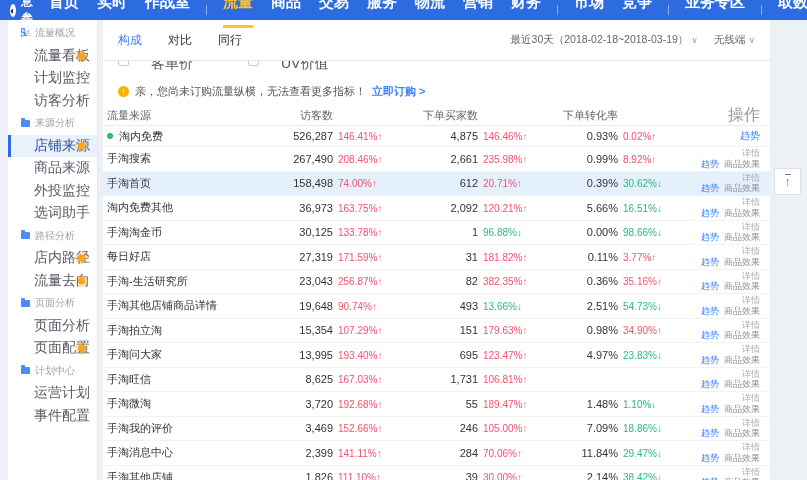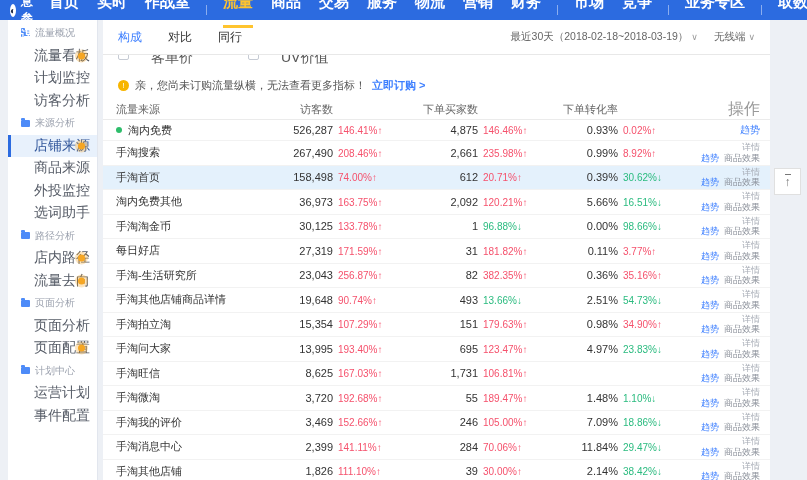--- a/index.html
+++ b/index.html
@@ -26,42 +26,42 @@
     border-radius:1px 1px 0 0;}
   .side-item{position:relative;height:22.5px;display:flex;align-items:center;padding-left:26px;
     font-size:14px;color:#555b66;cursor:pointer;}
   .side-item.active{background:var(--sidebar-active-bg,#e8f1fc);border-left:3px solid var(--nav-bg,#2c6be0);
     padding-left:23px;color:var(--sidebar-active-text,#33589c);}
   .badge-dot{position:absolute;right:9px;top:50%;transform:translateY(-50%);width:13px;height:13px;
     border-radius:50%;background:rgba(246,166,35,.3);}
   .badge-dot::after{content:"";position:absolute;inset:3px;border-radius:50%;background:var(--badge,#f6a623);}
   
   .content{position:absolute;top:20px;left:103px;width:667px;bottom:0;background:#fff;overflow:hidden;}
-  .tabs-row{display:flex;align-items:center;justify-content:space-between;height:35px;
+  .tabs-row{display:flex;align-items:center;justify-content:space-between;height:41px;
     padding:0 15px;border-bottom:1px solid #e8e8e8;}
   .tabs{display:flex;gap:26px;}
   .tab{font-size:12px;color:#333;cursor:pointer;}
   .tab.active{color:var(--accent,#3d7fff);}
   .filters{display:flex;align-items:center;gap:16px;color:#666;font-size:10.5px;}
   .filter{cursor:pointer;white-space:nowrap;}
   .caret{color:#999;margin-left:3px;font-size:9px;}
   .checkbox-row{height:16px;overflow:hidden;padding:0 15px;}
   .checkbox-inner{margin-top:-6px;display:flex;gap:55px;align-items:center;}
   .checkbox{display:flex;align-items:flex-start;gap:22px;font-size:14px;color:#555;cursor:pointer;}
   .box{width:11px;height:11px;border:1px solid #c6cbd4;border-radius:2px;background:#fff;flex:0 0 11px;}
   .notice{display:flex;align-items:center;gap:6px;height:28px;padding:0 15px;font-size:11px;color:#555;}
   .notice-icon{width:11px;height:11px;border-radius:50%;background:var(--notice-icon,#f7b500);color:#fff;
     font-size:8px;line-height:11px;text-align:center;flex:0 0 11px;}
   .notice-link{color:var(--accent,#3d7fff);text-decoration:none;cursor:pointer;font-weight:bold;}
   
   .t-head{display:flex;align-items:center;height:21px;border-bottom:1px solid #ebebeb;color:#666;font-size:11px;}
   .t-row{display:flex;align-items:center;height:24.5px;border-bottom:1px solid #f2f2f2;font-size:11px;color:#333;}
   .t-row.first{height:21px;}
   .t-row.hl{background:var(--row-highlight,#e4f1fc);}
-  .c-name{flex:0 0 160px;padding-left:13px;display:flex;align-items:center;gap:6px;white-space:nowrap;}
+  .c-name{flex:0 0 160px;padding-left:4px;display:flex;align-items:center;gap:6px;white-space:nowrap;}
   .gdot{width:6px;height:6px;border-radius:50%;background:var(--green-dot,#2ebd6b);flex:0 0 6px;}
   .c-metric{flex:0 0 145px;display:flex;align-items:baseline;}
   .c-metric.buyers,.c-metric.conv{flex-basis:140px;}
   .c-metric .val{flex:0 0 70px;text-align:right;white-space:nowrap;}
   .c-metric .chg{margin-left:5px;font-size:10px;white-space:nowrap;}
   .chg.up{color:var(--up,#f5516c);}
   .chg.down{color:var(--down,#2abb7f);}
   .c-ops{flex:1;display:flex;flex-direction:column;justify-content:center;align-items:flex-end;
     padding-right:10px;font-size:9px;line-height:10.5px;color:#999;}
   .t-head .c-ops{font-size:16px;}

